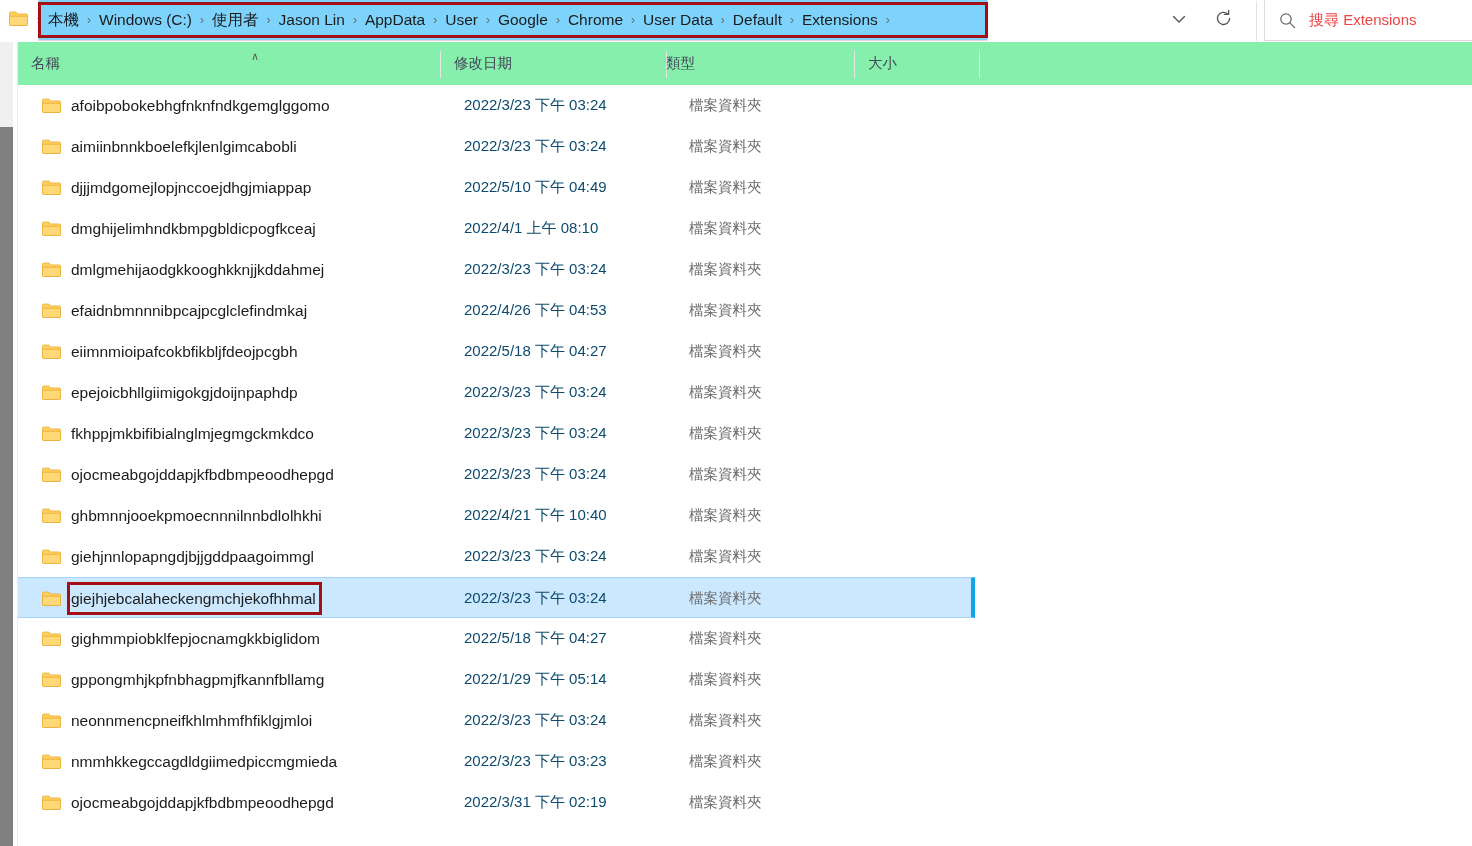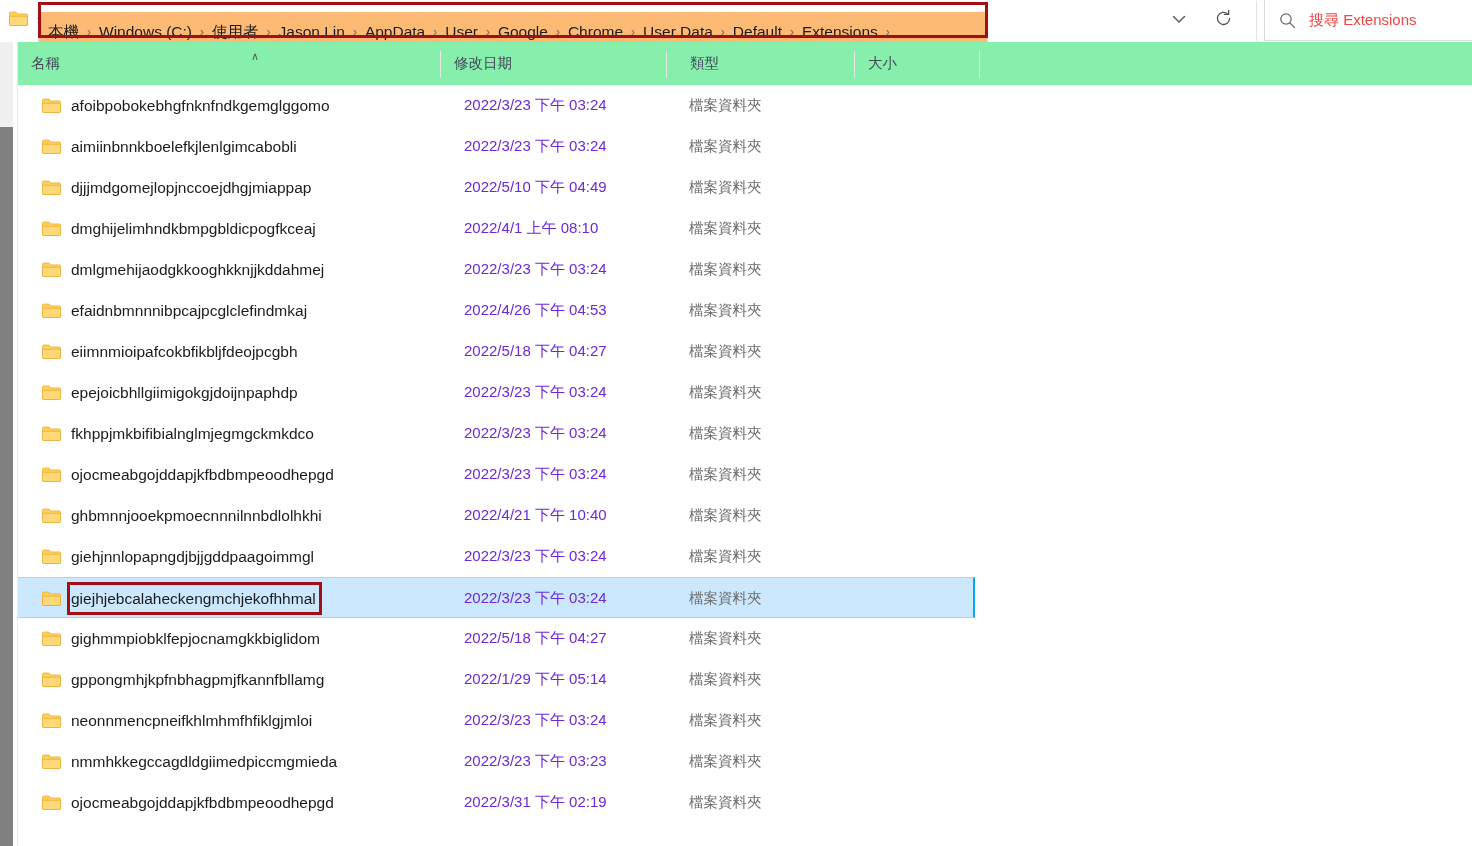--- a/index.html
+++ b/index.html
@@ -45,23 +45,23 @@
   }
 
   
   .addr-wrap {
     position: absolute;
     left: 38px; top: 0px;
     width: 950px; height: 41px;
   }
   .addr-field {
     position: absolute;
-    left: 0; top: 12px;
+    left: 0; top: 0;
     width: 950px; height: 41px;
-    background: #fdba74;
+    background: #7dd3fc;
     border: 1px solid #dcdcdc;
     border-top: none;
     display: flex;
     align-items: center;
     padding-left: 8px;
     overflow: hidden;
   }
   
   .addr-redbox {
     position: absolute;
@@ -199,21 +199,21 @@
     position: relative;
     height: 41px;
     width: 957px;
     display: flex;
     align-items: center;
   }
   .row.selected {
     background: #cce8ff;
     border-top: 1px solid #a3d6f5;
     border-bottom: 1px solid #a3d6f5;
-    border-right: 2px solid #0ea5e9;
+    border-right: 4px solid #0ea5e9;
   }
   .cell-name {
     position: absolute;
     left: 0; top: 0;
     height: 41px;
     width: 422px;
     display: flex;
     align-items: center;
     padding-left: 24px;
   }
@@ -229,21 +229,21 @@
     position: relative;
   }
   .cell-date {
     position: absolute;
     left: 428px; top: 0;
     height: 41px;
     width: 225px;
     display: flex; align-items: center;
     padding-left: 18px;
     font-size: 15px;
-    color: #6d28d9;
+    color: #0c4a6e;
     white-space: nowrap;
   }
   .cell-type {
     position: absolute;
     left: 653px; top: 0;
     height: 41px;
     width: 188px;
     display: flex; align-items: center;
     padding-left: 18px;
     font-size: 14.5px;
@@ -349,21 +349,21 @@
   </div>
   <div class="rail-divider"></div>
 
   <div class="colhead">
     <div class="colhead-inner">
       <div class="col" style="left:0px; width:422px;">名稱</div>
       <div class="sort-caret">∧</div>
       <div class="col-div" style="left:422px;"></div>
       <div class="col" style="left:423px; width:225px;">修改日期</div>
       <div class="col-div" style="left:648px;"></div>
-      <div class="col" style="left:659px; width:187px;">類型</div>
+      <div class="col" style="left:635px; width:187px;">類型</div>
       <div class="col-div" style="left:836px;"></div>
       <div class="col" style="left:837px; width:124px;">大小</div>
       <div class="col-div" style="left:961px;"></div>
     </div>
   </div>
 
   <div class="filelist" id="filelist">
       <div class="row">
         <div class="cell-name">
           <span class="folder-ico"><svg width="19" height="16" viewBox="0 0 19 16">

